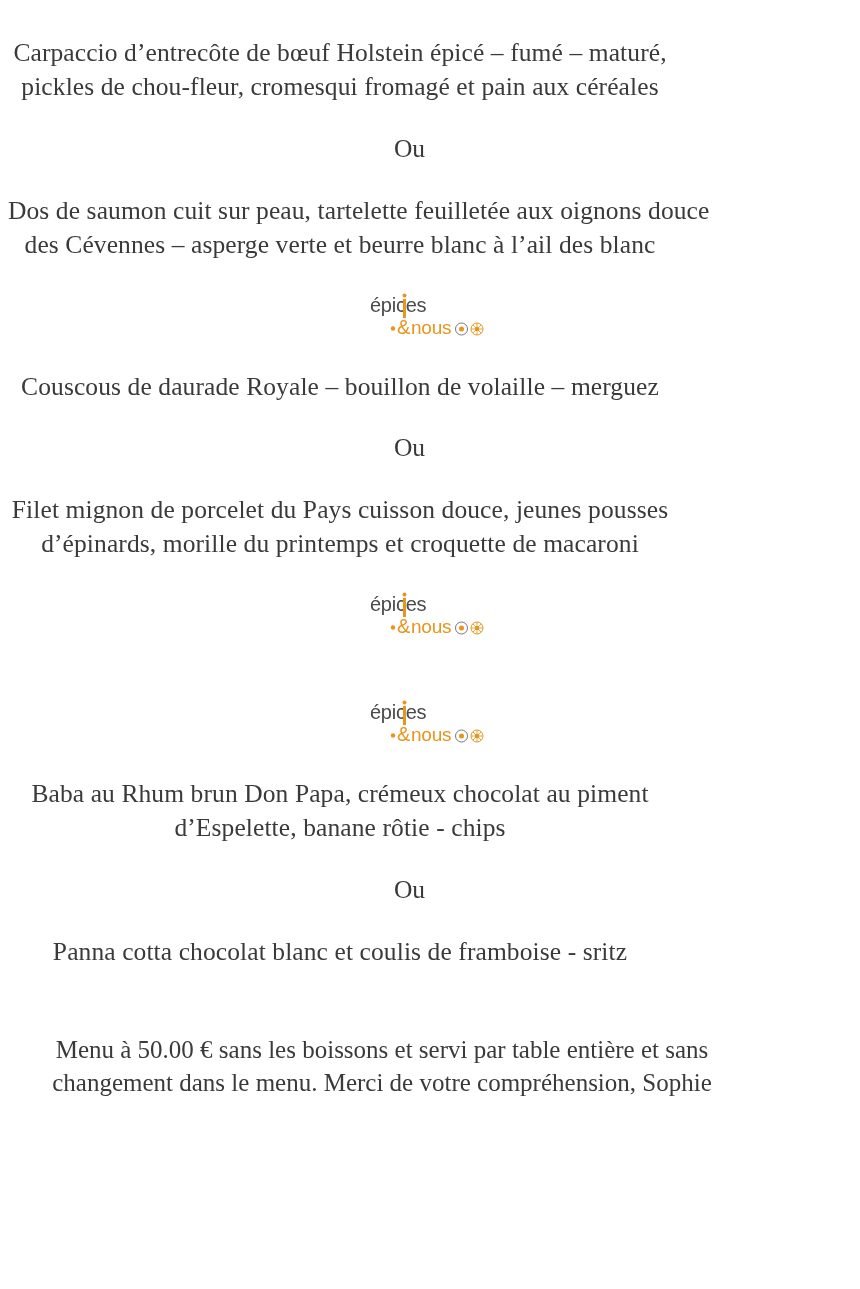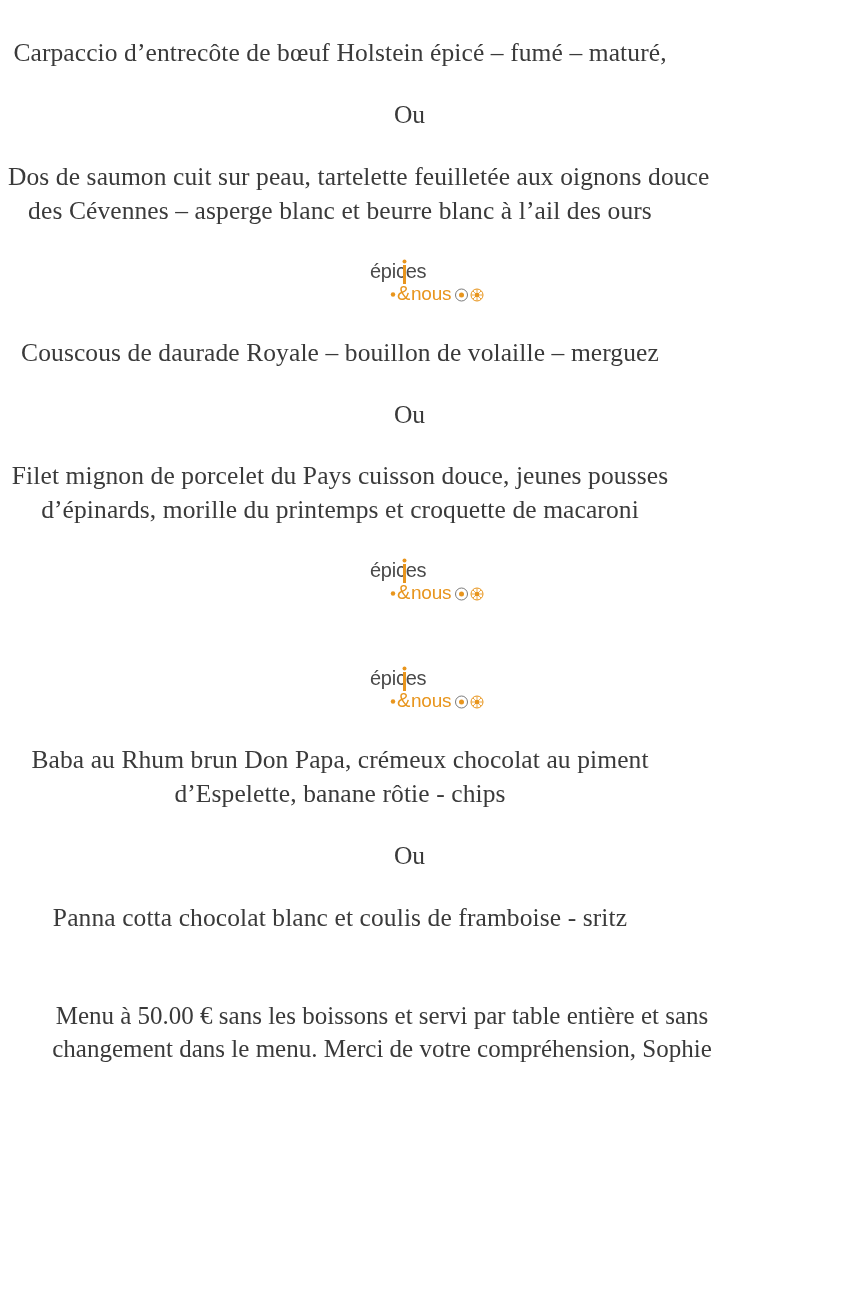--- a/index.html
+++ b/index.html
@@ -82,29 +82,30 @@
 </style>
 </head>
 <body>
 
 <div class="menu-page">
 
   <div class="sp-top"></div>
 
   <div class="course">
     <span class="course-line">Carpaccio d’entrecôte de bœuf Holstein épicé – fumé – maturé,</span>
+    <span class="course-line">pickles de chou-fleur, cromesqui fromagé et pain aux céréales</span>
   </div>
 
   <div class="sp-ou"></div>
   <div class="separator-ou">Ou</div>
   <div class="sp-ou"></div>
 
   <div class="course">
     <span class="course-line">Dos de saumon cuit sur peau, tartelette feuilletée aux oignons douce</span>
-    <span class="course-line">des Cévennes – asperge blanc et beurre blanc à l’ail des ours</span>
+    <span class="course-line">des Cévennes – asperge verte et beurre blanc à l’ail des blanc</span>
   </div>
 
   <div class="sp-logo"></div>
 
   <div class="logo-wrap">
     <svg class="logo" viewBox="0 0 248 100" aria-label="épices &amp; nous">
       <g fill="#4a4a4a" font-family="Liberation Sans, sans-serif" font-size="40" font-weight="400" letter-spacing="-0.5">
         <text x="4" y="40">épices</text>
       </g>
 

